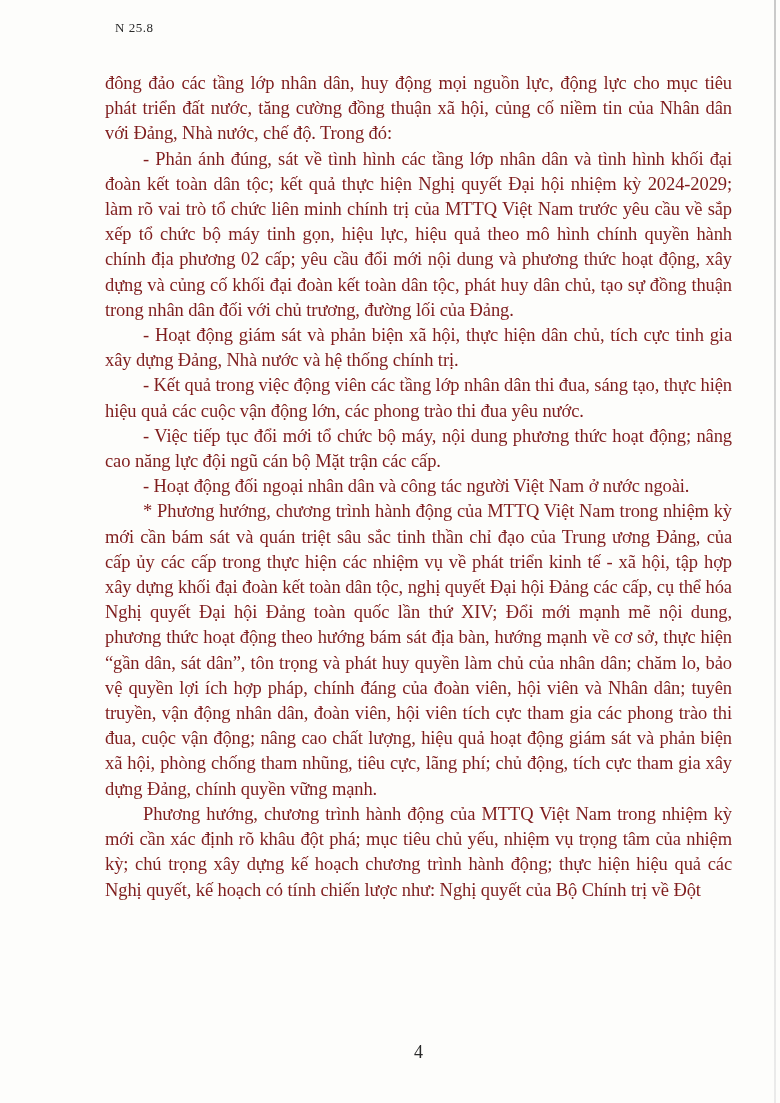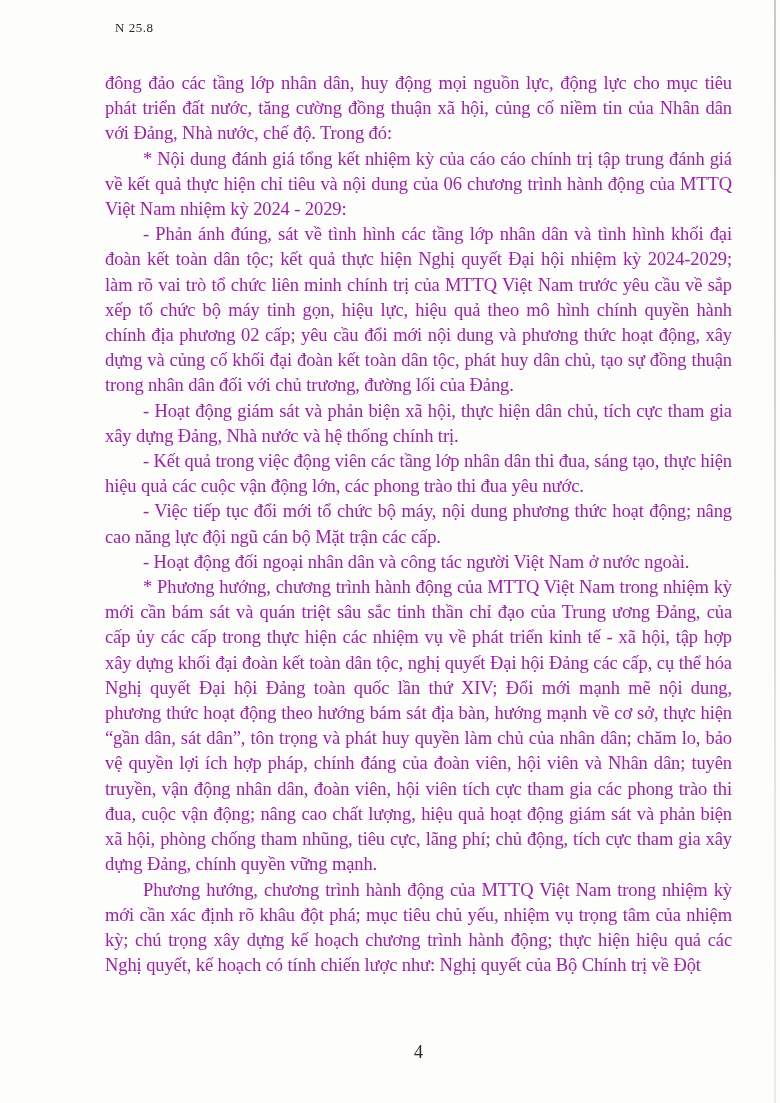--- a/index.html
+++ b/index.html
@@ -20,21 +20,21 @@
     letter-spacing: 0.5px;
   }
   .body-text {
     position: absolute;
     top: 71px;
     left: 105px;
     width: 627px;
     font-size: 18.5px;
     line-height: 25.2px;
     letter-spacing: -0.1px;
-    color: #a21caf;
+    color: #7f1d1d;
     text-align: justify;
   }
   .para { margin: 0; text-indent: 38px; }
   .para.no-indent { text-indent: 0; }
   .page-number {
     position: absolute;
     top: 1042px;
     left: 105px;
     width: 627px;
     text-align: center;
@@ -52,23 +52,22 @@
   }
 </style>
 </head>
 <body>
 
 <div class="page">
   <div class="header-note">N 25.8</div>
 
   <div class="body-text">
     <p class="para no-indent">đông đảo các tầng lớp nhân dân, huy động mọi nguồn lực, động lực cho mục tiêu phát triển đất nước, tăng cường đồng thuận xã hội, củng cố niềm tin của Nhân dân với Đảng, Nhà nước, chế độ. Trong đó:</p>
-    <p class="para">* Nội dung đánh giá tổng kết nhiệm kỳ của cáo cáo chính trị tập trung đánh giá về kết quả thực hiện chỉ tiêu và nội dung của 06 chương trình hành động của MTTQ Việt Nam nhiệm kỳ 2024 - 2029:</p>
     <p class="para">- Phản ánh đúng, sát về tình hình các tầng lớp nhân dân và tình hình khối đại đoàn kết toàn dân tộc; kết quả thực hiện Nghị quyết Đại hội nhiệm kỳ 2024-2029; làm rõ vai trò tổ chức liên minh chính trị của MTTQ Việt Nam trước yêu cầu về sắp xếp tổ chức bộ máy tinh gọn, hiệu lực, hiệu quả theo mô hình chính quyền hành chính địa phương 02 cấp; yêu cầu đổi mới nội dung và phương thức hoạt động, xây dựng và củng cố khối đại đoàn kết toàn dân tộc, phát huy dân chủ, tạo sự đồng thuận trong nhân dân đối với chủ trương, đường lối của Đảng.</p>
-    <p class="para">- Hoạt động giám sát và phản biện xã hội, thực hiện dân chủ, tích cực tham gia xây dựng Đảng, Nhà nước và hệ thống chính trị.</p>
+    <p class="para">- Hoạt động giám sát và phản biện xã hội, thực hiện dân chủ, tích cực tinh gia xây dựng Đảng, Nhà nước và hệ thống chính trị.</p>
     <p class="para">- Kết quả trong việc động viên các tầng lớp nhân dân thi đua, sáng tạo, thực hiện hiệu quả các cuộc vận động lớn, các phong trào thi đua yêu nước.</p>
     <p class="para">- Việc tiếp tục đổi mới tổ chức bộ máy, nội dung phương thức hoạt động; nâng cao năng lực đội ngũ cán bộ Mặt trận các cấp.</p>
     <p class="para">- Hoạt động đối ngoại nhân dân và công tác người Việt Nam ở nước ngoài.</p>
     <p class="para">* Phương hướng, chương trình hành động của MTTQ Việt Nam trong nhiệm kỳ mới cần bám sát và quán triệt sâu sắc tinh thần chỉ đạo của Trung ương Đảng, của cấp ủy các cấp trong thực hiện các nhiệm vụ về phát triển kinh tế - xã hội, tập hợp xây dựng khối đại đoàn kết toàn dân tộc, nghị quyết Đại hội Đảng các cấp, cụ thể hóa Nghị quyết Đại hội Đảng toàn quốc lần thứ XIV; Đổi mới mạnh mẽ nội dung, phương thức hoạt động theo hướng bám sát địa bàn, hướng mạnh về cơ sở, thực hiện “gần dân, sát dân”, tôn trọng và phát huy quyền làm chủ của nhân dân; chăm lo, bảo vệ quyền lợi ích hợp pháp, chính đáng của đoàn viên, hội viên và Nhân dân; tuyên truyền, vận động nhân dân, đoàn viên, hội viên tích cực tham gia các phong trào thi đua, cuộc vận động; nâng cao chất lượng, hiệu quả hoạt động giám sát và phản biện xã hội, phòng chống tham nhũng, tiêu cực, lãng phí; chủ động, tích cực tham gia xây dựng Đảng, chính quyền vững mạnh.</p>
     <p class="para">Phương hướng, chương trình hành động của MTTQ Việt Nam trong nhiệm kỳ mới cần xác định rõ khâu đột phá; mục tiêu chủ yếu, nhiệm vụ trọng tâm của nhiệm kỳ; chú trọng xây dựng kế hoạch chương trình hành động; thực hiện hiệu quả các Nghị quyết, kế hoạch có tính chiến lược như: Nghị quyết của Bộ Chính trị về Đột</p>
   </div>
 
   <div class="page-number">4</div>
 
   <div class="scan-edge"></div>

